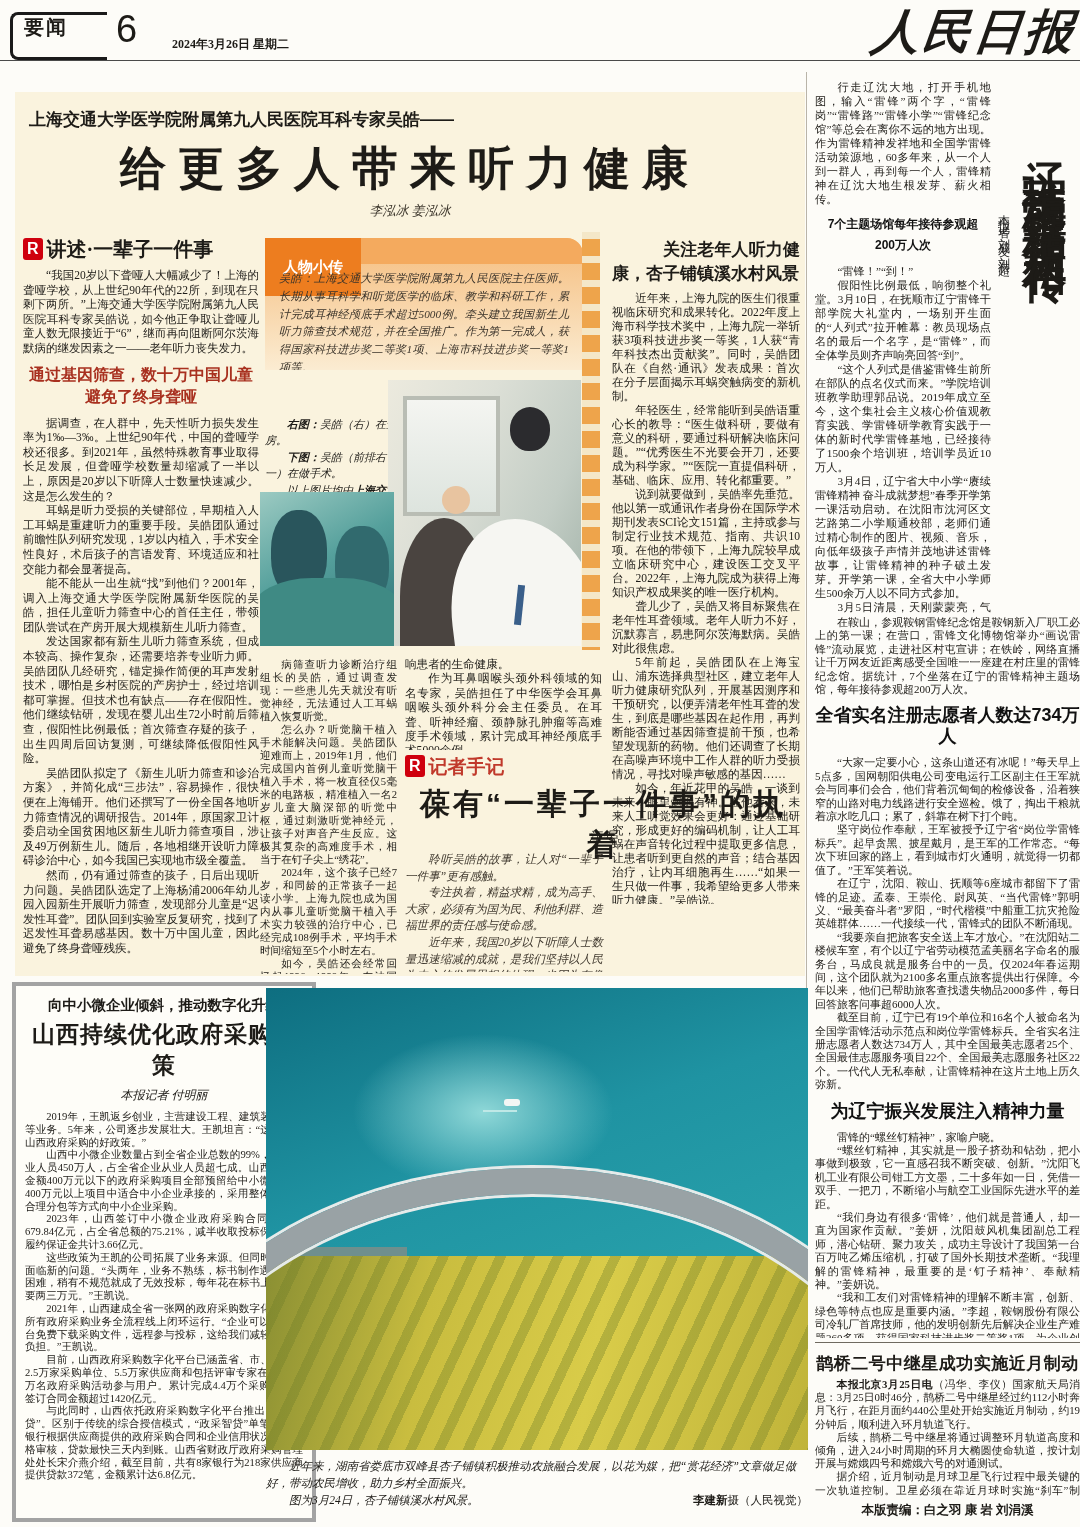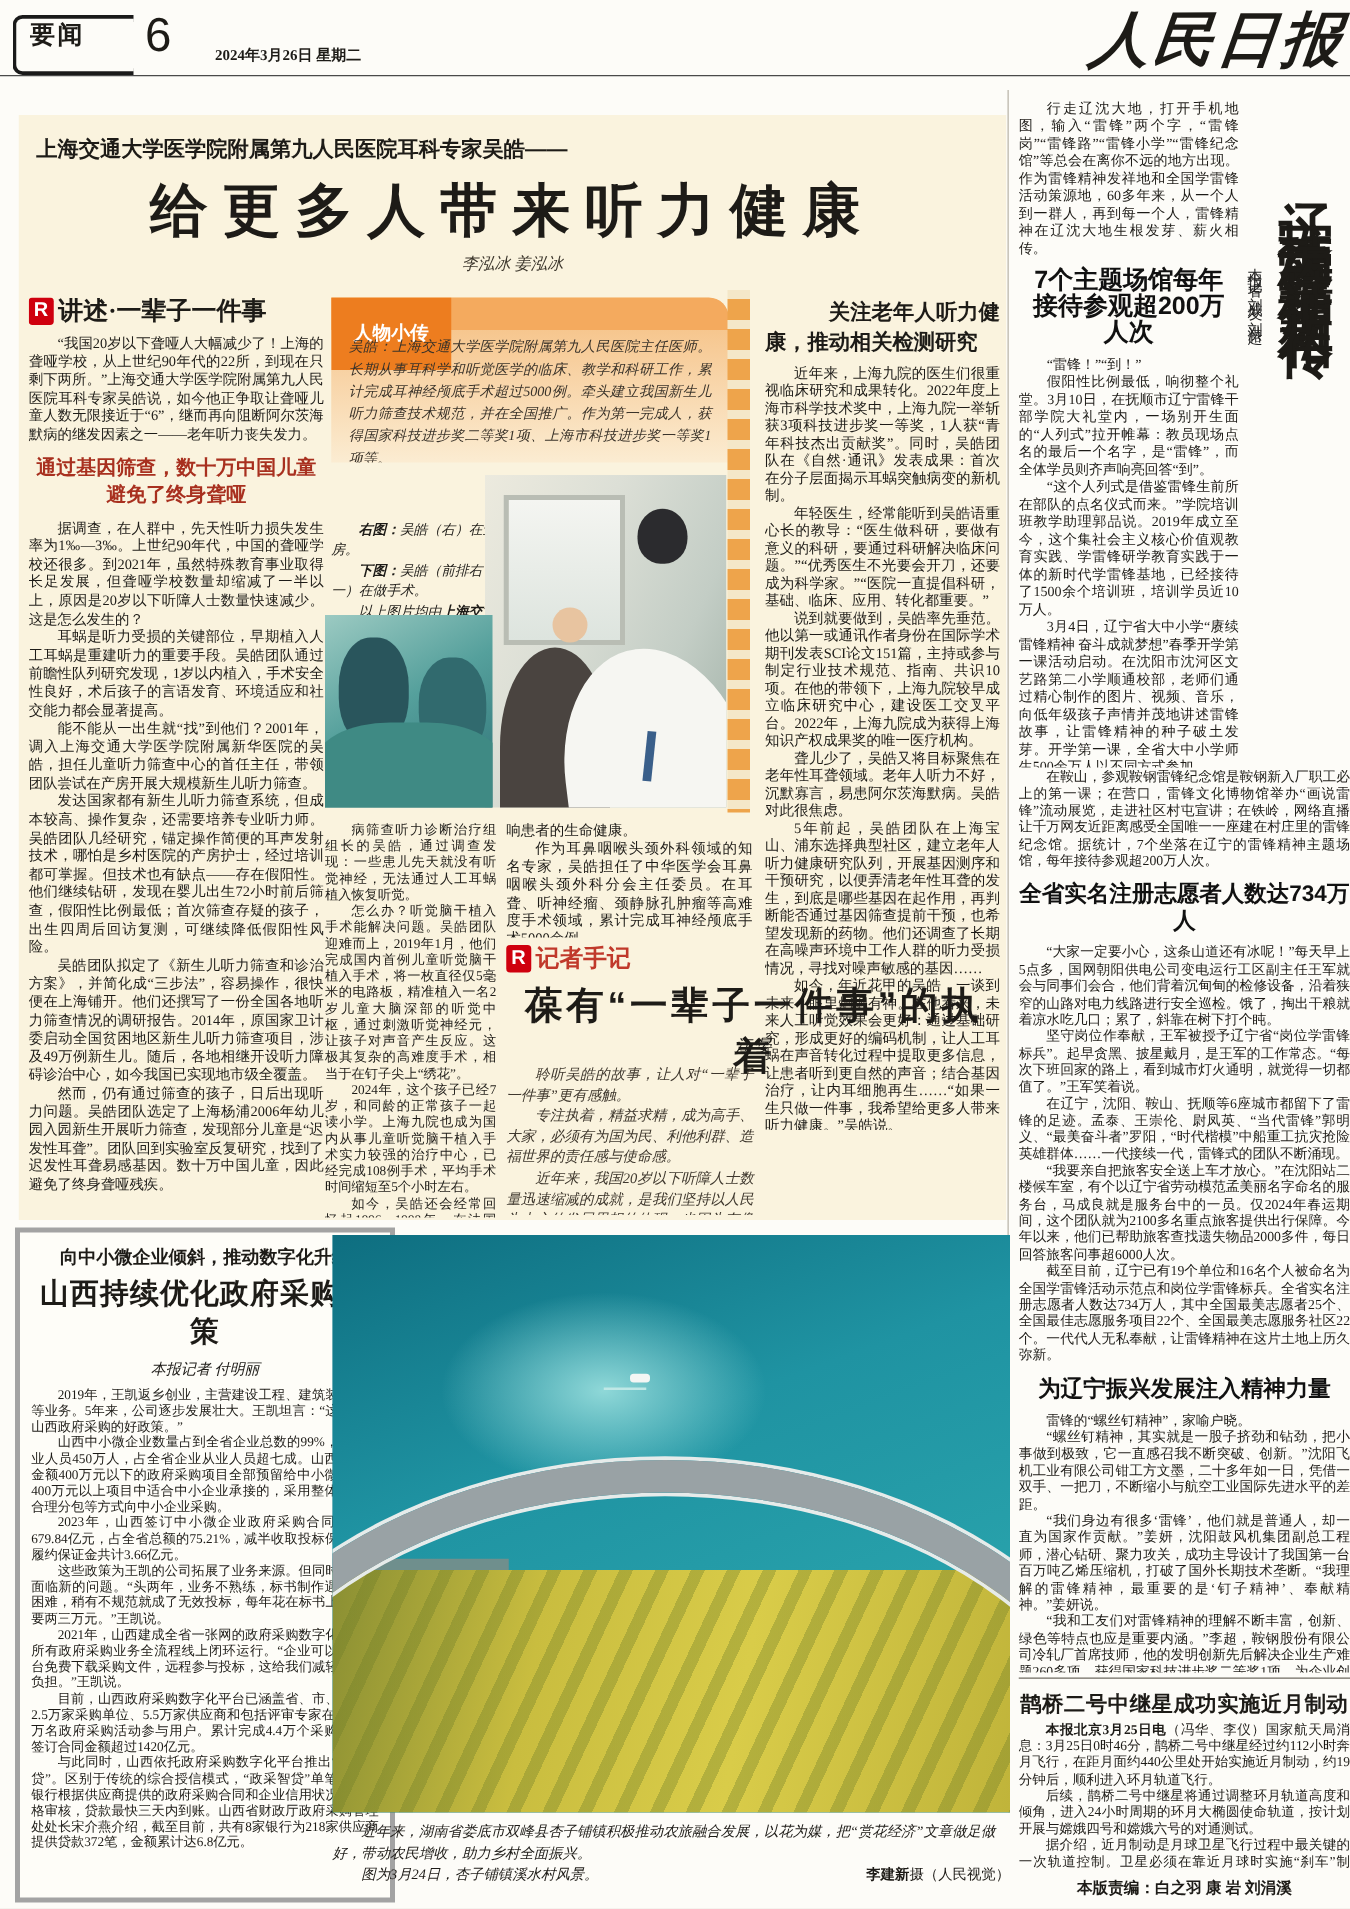--- a/index.html
+++ b/index.html
@@ -97,21 +97,21 @@
   .bp-road{left:-140px;bottom:-330px;width:760px;height:560px;border:26px solid #99a2a5;
            border-radius:50%;box-shadow:0 0 0 3px #e6ebea inset, 0 0 0 3px #e6ebea;}
   .bp-pier{left:0;top:56%;width:26%;height:10px;background:#6f8f8d;}
 
   .bigcap{left:266px;top:1458px;width:542px;font-size:11.5px;line-height:17px;font-style:italic;}
   .bigcap .row2{display:flex;justify-content:space-between;}
   .bigcap .credit{font-style:normal;}
 
   
   .ln-lead{left:815px;top:80px;width:176px;height:534px;overflow:hidden;font-size:11.2px;line-height:14px;}
-  .ln-sub{font-size:20px;font-weight:bold;text-align:center;line-height:21px;margin:8px 4px;color:#111;}
+  .ln-sub{font-size:12px;font-weight:bold;text-align:center;line-height:21px;margin:8px 4px;color:#111;}
   .ln-vtitle{left:1012px;top:126px;width:64px;height:665px;writing-mode:vertical-rl;
              font-size:44px;font-weight:bold;line-height:64px;letter-spacing:9px;}
   .ln-vbyline{left:990px;top:205px;width:22px;height:330px;writing-mode:vertical-rl;
               font-size:12px;letter-spacing:4px;color:#222;}
   .ln-wide{left:815px;top:616px;width:265px;height:722px;overflow:hidden;font-size:11px;line-height:13.4px;}
   .ln-wide .ln-sub{font-size:18px;margin:9px 0;}
 
   .qq-rule{left:815px;top:1342px;width:265px;height:1px;background:#6f6a60;}
   .qq-title{left:815px;top:1352px;width:265px;text-align:center;font-size:17px;letter-spacing:0.5px;}
   .qq-body{left:815px;top:1378px;width:265px;height:118px;overflow:hidden;font-size:10.8px;line-height:13.2px;}
@@ -180,21 +180,21 @@
       <p class="np">怎么办？听觉脑干植入手术能解决问题。吴皓团队迎难而上，2019年1月，他们完成国内首例儿童听觉脑干植入手术，将一枚直径仅5毫米的电路板，精准植入一名2岁儿童大脑深部的听觉中枢，通过刺激听觉神经元，让孩子对声音产生反应。这极其复杂的高难度手术，相当于在钉子尖上“绣花”。</p>
       <p class="np">2024年，这个孩子已经7岁，和同龄的正常孩子一起读小学。上海九院也成为国内从事儿童听觉脑干植入手术实力较强的治疗中心，已经完成108例手术，平均手术时间缩短至5个小时左右。</p>
       <p class="np">如今，吴皓还会经常回忆起1996—1998年，在法国做临床博士后的经历。当时30岁出头的他，以顽强的毅力学法语，通过法国外籍医生考试，成为住院医师。“否则只能‘看手术’，不能‘动手术’。”吴皓说，在眼耳鼻喉各路神经密集的颅底方寸之地做手术，风险太高，一点点失误，都可能严重影</p>
     </div>
     <div class="abs colB just">
       <p style="margin:0">响患者的生命健康。</p>
       <p class="np">作为耳鼻咽喉头颈外科领域的知名专家，吴皓担任了中华医学会耳鼻咽喉头颈外科分会主任委员。在耳聋、听神经瘤、颈静脉孔肿瘤等高难度手术领域，累计完成耳神经颅底手术5000余例。</p>
     </div>
 
     <div class="abs colR just">
-      <h3 class="blacksub hei">关注老年人听力健康，推动相关检测研究</h3>
+      <h3 class="blacksub hei">关注老年人听力健康，杏子铺镇溪水村风景</h3>
       <p class="np">近年来，上海九院的医生们很重视临床研究和成果转化。2022年度上海市科学技术奖中，上海九院一举斩获3项科技进步奖一等奖，1人获“青年科技杰出贡献奖”。同时，吴皓团队在《自然·通讯》发表成果：首次在分子层面揭示耳蜗突触病变的新机制。</p>
       <p class="np">年轻医生，经常能听到吴皓语重心长的教导：“医生做科研，要做有意义的科研，要通过科研解决临床问题。”“优秀医生不光要会开刀，还要成为科学家。”“医院一直提倡科研，基础、临床、应用、转化都重要。”</p>
       <p class="np">说到就要做到，吴皓率先垂范。他以第一或通讯作者身份在国际学术期刊发表SCI论文151篇，主持或参与制定行业技术规范、指南、共识10项。在他的带领下，上海九院较早成立临床研究中心，建设医工交叉平台。2022年，上海九院成为获得上海知识产权成果奖的唯一医疗机构。</p>
       <p class="np">聋儿少了，吴皓又将目标聚焦在老年性耳聋领域。老年人听力不好，沉默寡言，易患阿尔茨海默病。吴皓对此很焦虑。</p>
       <p class="np">5年前起，吴皓团队在上海宝山、浦东选择典型社区，建立老年人听力健康研究队列，开展基因测序和干预研究，以便弄清老年性耳聋的发生，到底是哪些基因在起作用，再判断能否通过基因筛查提前干预，也希望发现新的药物。他们还调查了长期在高噪声环境中工作人群的听力受损情况，寻找对噪声敏感的基因……</p>
       <p class="np">如今，年近花甲的吴皓，一谈到未来，眼里炯炯有神。在他看来，未来人工听觉效果会更好：通过基础研究，形成更好的编码机制，让人工耳蜗在声音转化过程中提取更多信息，让患者听到更自然的声音；结合基因治疗，让内耳细胞再生……“如果一生只做一件事，我希望给更多人带来听力健康。”吴皓说。</p>
     </div>
 
     <div class="abs notes">
       <p class="nlogo"><span class="rbox">R</span><span>记者手记</span></p>

